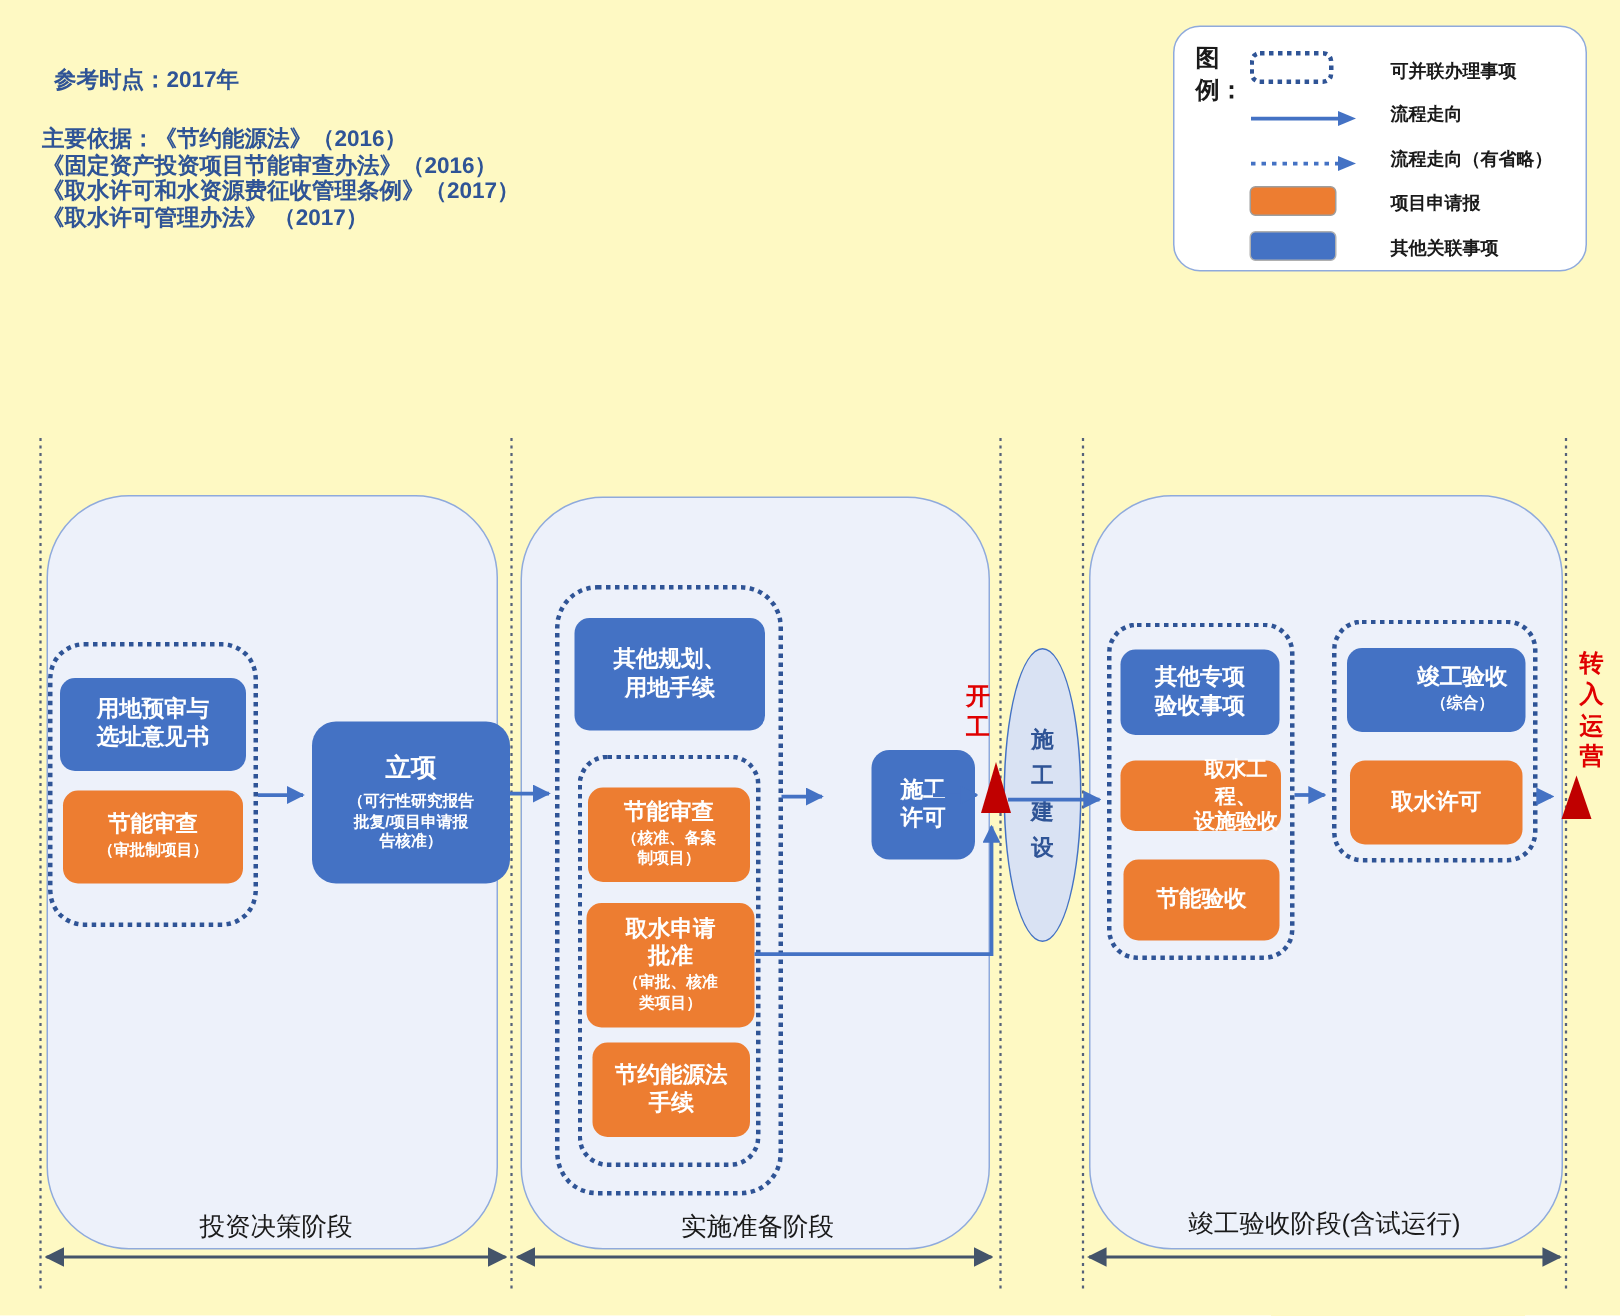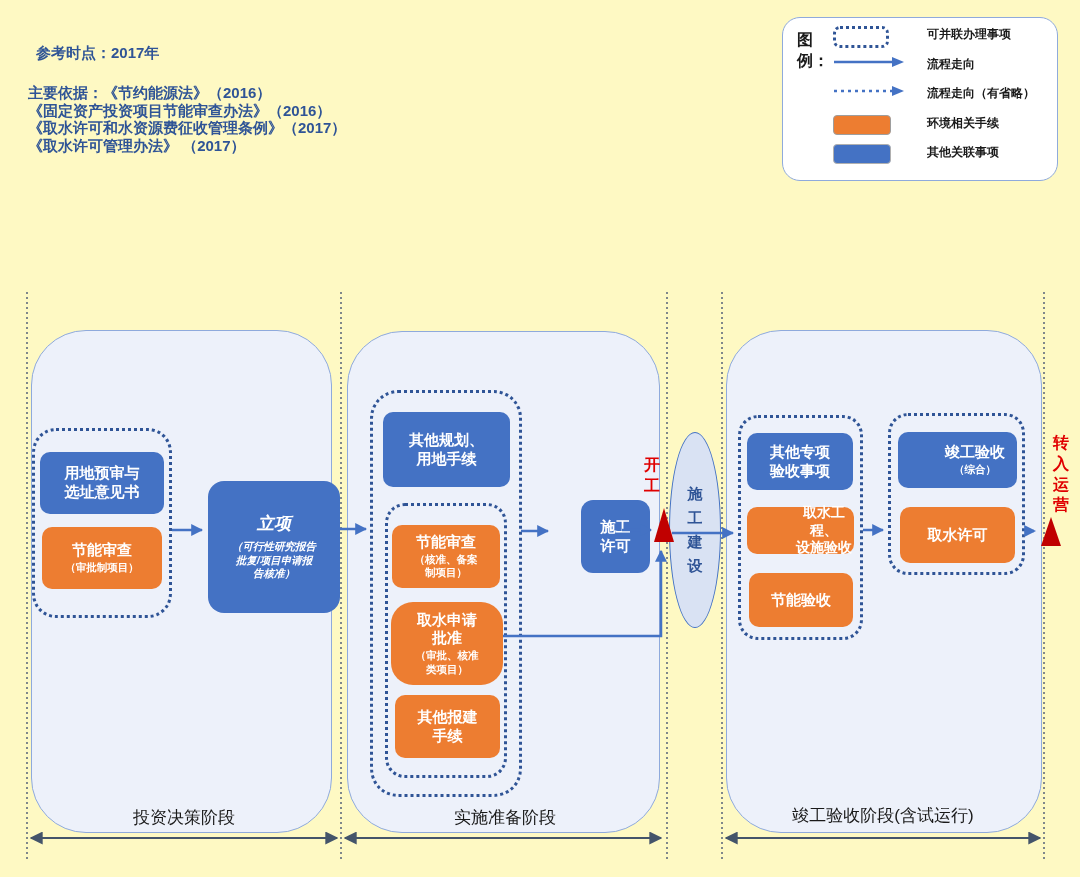--- a/index.html
+++ b/index.html
@@ -7,21 +7,21 @@
   .canvas{position:relative;width:1080px;height:877px;background:#fef9c3;overflow:hidden;}
 
   
   .ref-time{position:absolute;left:36px;top:44px;font-size:15px;font-weight:bold;color:#2F5496;}
   .basis{position:absolute;left:28px;top:84px;font-size:15px;font-weight:bold;color:#2F5496;line-height:17.5px;}
 
   
   .legend{position:absolute;left:782px;top:17px;width:276px;height:164px;border:1.5px solid #8FAADC;border-radius:18px;background:#ffffff;box-sizing:border-box;}
   .legend-title{position:absolute;left:14px;top:12px;font-size:16px;font-weight:bold;color:#1a1a1a;white-space:pre-line;line-height:1.3;}
   .legend-rows{position:absolute;left:50px;top:8px;right:6px;}
-  .legend-row{display:flex;align-items:flex-start;height:29.5px;}
+  .legend-row{display:flex;align-items:flex-end;height:29.5px;}
   .legend-sym{width:80px;display:flex;align-items:center;justify-content:flex-start;}
   .legend-lab{margin-left:14px;font-size:12px;font-weight:bold;color:#1a1a1a;white-space:nowrap;}
   .sym-dashedbox{width:56px;height:22px;border:3px dotted #2F5496;border-radius:7px;box-sizing:border-box;}
   .sym-orange{width:58px;height:20px;background:#ED7D31;border:1px solid #9e9e9e;border-radius:4px;box-sizing:border-box;}
   .sym-blue{width:58px;height:20px;background:#4472C4;border:1px solid #b0b0b0;border-radius:4px;box-sizing:border-box;}
 
   
   .stage{position:absolute;background:#EDF1FA;border:1.5px solid #8FAADC;border-radius:55px;box-sizing:border-box;}
   .stage-label{position:absolute;font-size:17px;color:#1a1a1a;text-align:center;width:300px;}
 
@@ -81,21 +81,21 @@
               <line x1="1" y1="6" x2="59" y2="6" stroke="#4472C4" stroke-width="2.5" stroke-dasharray="3 4"></line>
               <polygon points="59,1 71,6 59,11" fill="#4472C4"></polygon>
             </svg>
         </span>
         <span class="legend-lab">流程走向（有省略）</span>
       </div>
       <div class="legend-row">
         <span class="legend-sym">
             <span class="sym-orange"></span>
           </span>
-        <span class="legend-lab">环境相关手续</span>
+        <span class="legend-lab">项目申请报</span>
       </div>
       <div class="legend-row">
         <span class="legend-sym">
             <span class="sym-blue"></span>
           </span>
         <span class="legend-lab">其他关联事项</span>
       </div>
     </div>
   </div>
 
@@ -109,46 +109,46 @@
 
   <div class="dgroup" style="left:32px;top:428px;width:140px;height:190px;"></div>
   <div class="box box-blue" style="left:40px;top:452px;width:124px;height:62px;">
     <span class="t">用地预审与
 选址意见书</span>
   </div>
   <div class="box box-orange" style="left:42px;top:527px;width:120px;height:62px;">
     <span class="t">节能审查</span>
     <span class="sub">（审批制项目）</span>
   </div>
-  <div class="box box-blue" style="left:208px;top:481px;width:132px;height:132px;border-radius:16px;font-style:italic;">
+  <div class="box box-blue" style="left:208px;top:481px;width:132px;height:108px;border-radius:16px;">
     <span class="t" style="font-size:17px;margin-bottom:5px;">立项</span>
     <span class="sub">（可行性研究报告
 批复/项目申请报
 告核准）</span>
   </div>
 
   <div class="dgroup" style="left:370px;top:390px;width:152px;height:407px;border-radius:28px;"></div>
   <div class="box box-blue" style="left:383px;top:412px;width:127px;height:75px;">
     <span class="t">其他规划、
 用地手续</span>
   </div>
   <div class="dgroup" style="left:385px;top:503px;width:122px;height:275px;border-radius:20px;"></div>
   <div class="box box-orange" style="left:392px;top:525px;width:108px;height:63px;">
     <span class="t">节能审查</span>
     <span class="sub">（核准、备案
 制项目）</span>
   </div>
-  <div class="box box-orange" style="left:391px;top:602px;width:112px;height:83px;border-radius:22px;">
+  <div class="box box-orange" style="left:391px;top:602px;width:112px;height:83px;">
     <span class="t">取水申请
 批准</span>
     <span class="sub">（审批、核准
 类项目）</span>
   </div>
   <div class="box box-orange" style="left:395px;top:695px;width:105px;height:63px;">
-    <span class="t">其他报建
+    <span class="t">节约能源法
 手续</span>
   </div>
   <div class="box box-blue" style="left:553px;top:500px;width:69px;height:73px;border-radius:12px;margin-left:28px;">
     <span class="t">施工
 许可</span>
   </div>
 
   <div class="ellipse">施
 工
 建

